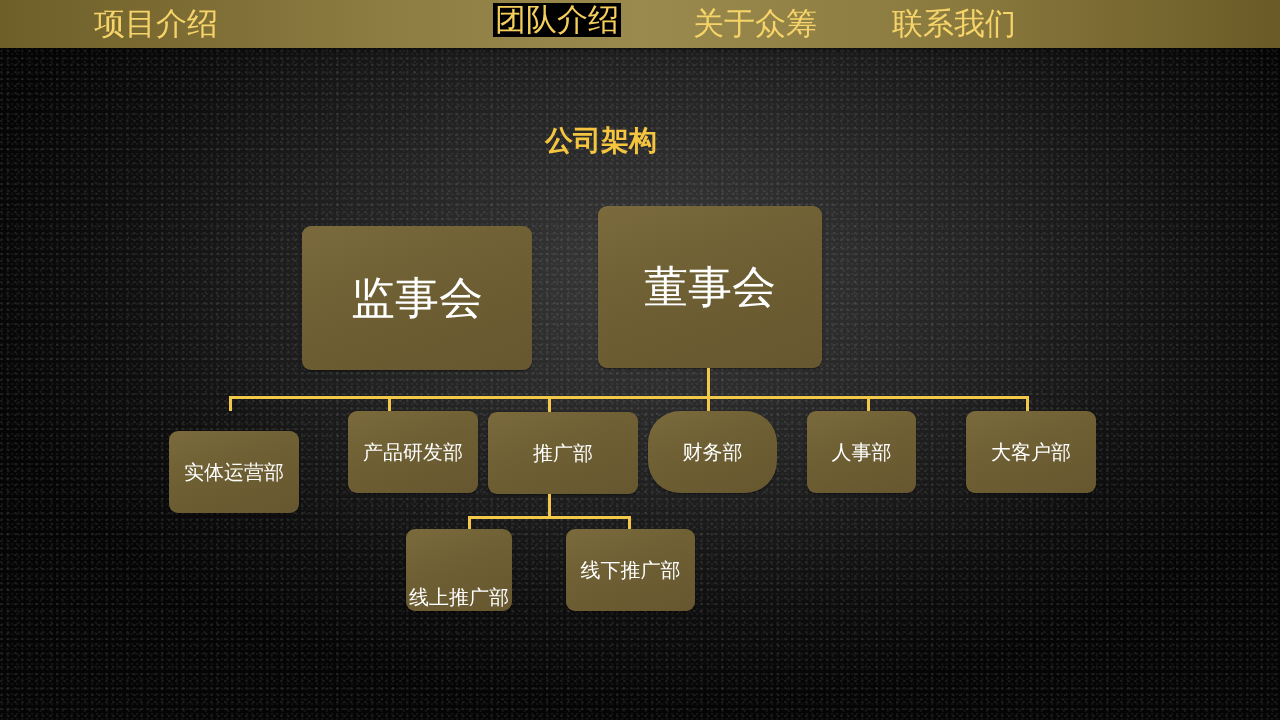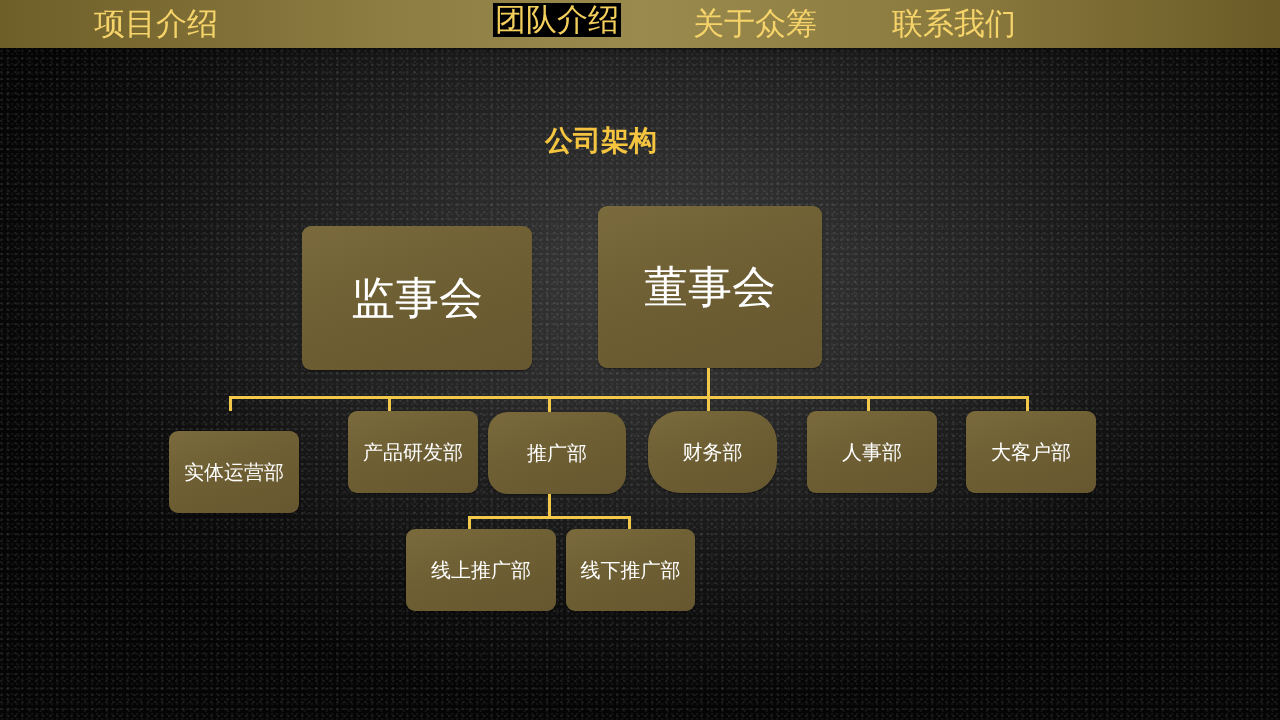--- a/index.html
+++ b/index.html
@@ -74,37 +74,37 @@
   <div class="line" style="left:707px; top:396px; width:3px; height:15px;"></div>
   <div class="line" style="left:867px; top:396px; width:3px; height:15px;"></div>
   <div class="line" style="left:1026px; top:396px; width:3px; height:15px;"></div>
 
   <div class="box small" style="left:169px; top:431px; width:130px; height:82px;">
     <span>实体运营部</span>
   </div>
   <div class="box small" style="left:328px; top:411px; width:130px; height:82px;margin-left:20px;">
     <span>产品研发部</span>
   </div>
-  <div class="box small" style="left:488px; top:412px; width:138px; height:82px;border-radius:20px;">
+  <div class="box small" style="left:488px; top:412px; width:150px; height:82px;">
     <span>推广部</span>
   </div>
   <div class="box small" style="left:648px; top:411px; width:129px; height:82px;border-radius:32px;">
     <span>财务部</span>
   </div>
-  <div class="box small" style="left:807px; top:411px; width:130px; height:82px;text-align:right;">
+  <div class="box small" style="left:807px; top:411px; width:109px; height:82px;text-align:right;">
     <span>人事部</span>
   </div>
   <div class="box small" style="left:966px; top:411px; width:130px; height:82px;text-align:right;">
     <span>大客户部</span>
   </div>
 
   <div class="line" style="left:548px; top:494px; width:3px; height:24px;"></div>
   <div class="line" style="left:468px; top:516px; width:163px; height:3px;"></div>
   <div class="line" style="left:468px; top:516px; width:3px; height:13px;"></div>
   <div class="line" style="left:628px; top:516px; width:3px; height:13px;"></div>
 
-  <div class="box small" style="left:406px; top:529px; width:150px; height:82px;">
+  <div class="box small" style="left:406px; top:529px; width:106px; height:82px;align-items:flex-end;">
     <span>线上推广部</span>
   </div>
   <div class="box small" style="left:566px; top:529px; width:129px; height:82px;">
     <span>线下推广部</span>
   </div>
 </div>
 
 </body></html>

